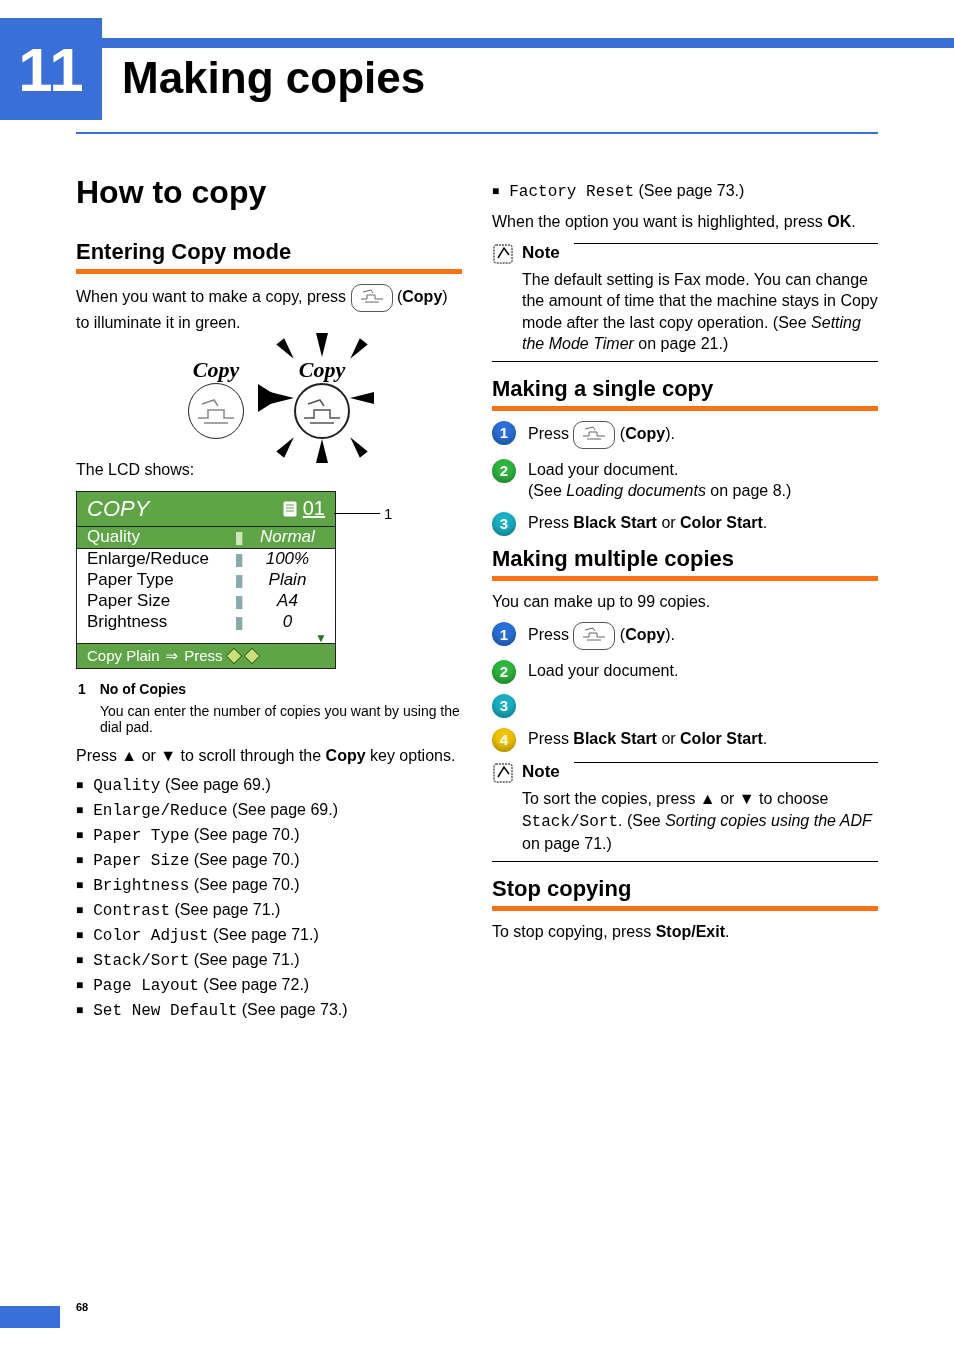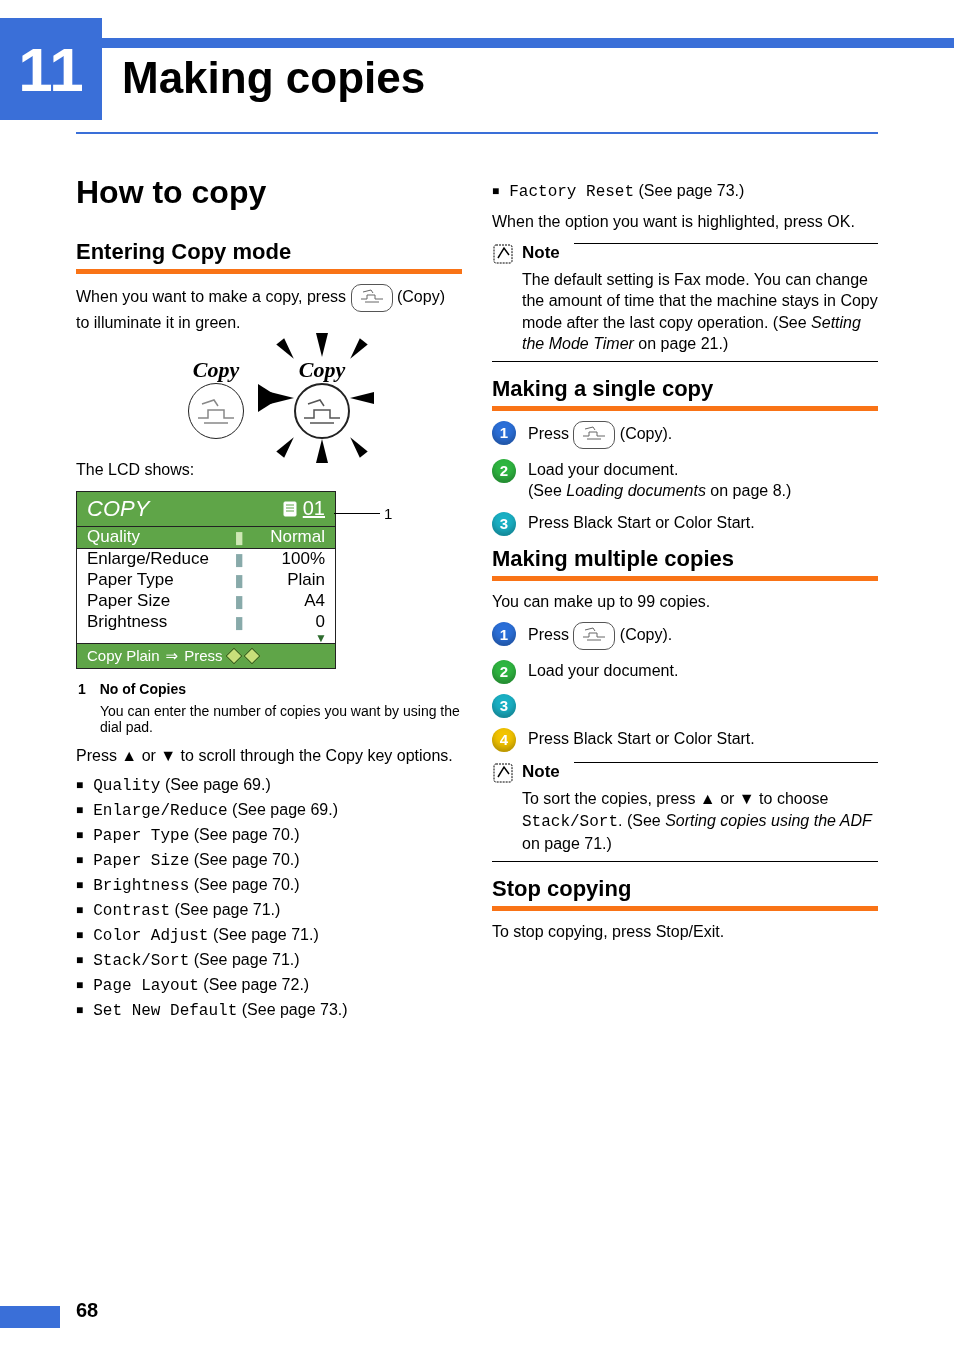--- a/index.html
+++ b/index.html
@@ -57,21 +57,21 @@
   .col { flex: 1; min-width: 0; }
   h2.section { font-size: 32px; font-weight: bold; margin-bottom: 28px; }
   h3.subsection {
     font-size: 22px;
     font-weight: bold;
     margin: 10px 0 8px;
     padding-bottom: 4px;
     border-bottom: 5px solid #f97316;
   }
   p { margin: 10px 0; line-height: 1.35; }
-  .bold { font-weight: normal; }
+  .bold { font-weight: bold; }
   .italic { font-style: italic; }
   .mono { font-family: "Courier New", monospace; }
   .copy-icon-btn {
     display: inline-block;
     border: 1px solid #555;
     border-radius: 10px;
     padding: 2px 8px;
     vertical-align: middle;
     background: #fff;
   }
@@ -157,21 +157,21 @@
     display: flex;
     border-bottom: 1px solid #222;
   }
   .lcd-row {
     display: flex;
     padding: 0 10px;
     font-size: 17px;
   }
   .lcd-row .k { flex: 0 0 62%; text-align: left; }
   .lcd-row .sep { flex: 0 0 6px; color: #8aa; }
-  .lcd-row .v { flex: 1; text-align: right; padding-left: 6px; }
+  .lcd-row .v { flex: 1; text-align: center; padding-left: 6px; font-style: italic; }
   .lcd-scroll { text-align: right; color: #2e6b2e; padding-right: 8px; font-size: 12px; line-height: 10px; }
   .lcd-footer {
     background: #5fa548;
     color: #fff;
     padding: 3px 10px;
     font-size: 15px;
     display: flex; align-items: center; gap: 6px;
     border-top: 1px solid #222;
   }
   .diamond { display:inline-block; width:12px; height:12px; background:#c8df7a; border:1px solid #2c5b1a; transform: rotate(45deg); }
@@ -226,23 +226,23 @@
   .page-num-box {
     position: absolute;
     left: 0;
     bottom: 20px;
     width: 60px; height: 22px;
     background: #3a6fd8;
   }
   .page-num {
     position: absolute;
     left: 76px;
-    bottom: 26px;
+    bottom: 35px;
     font-weight: bold;
-    font-size: 20px;
+    font-size: 11px;
   }
 </style>
 </head>
 <body>
 
 <div class="top-bar"></div>
 
 <div class="page-content">
 
   <div class="chapter-header">

